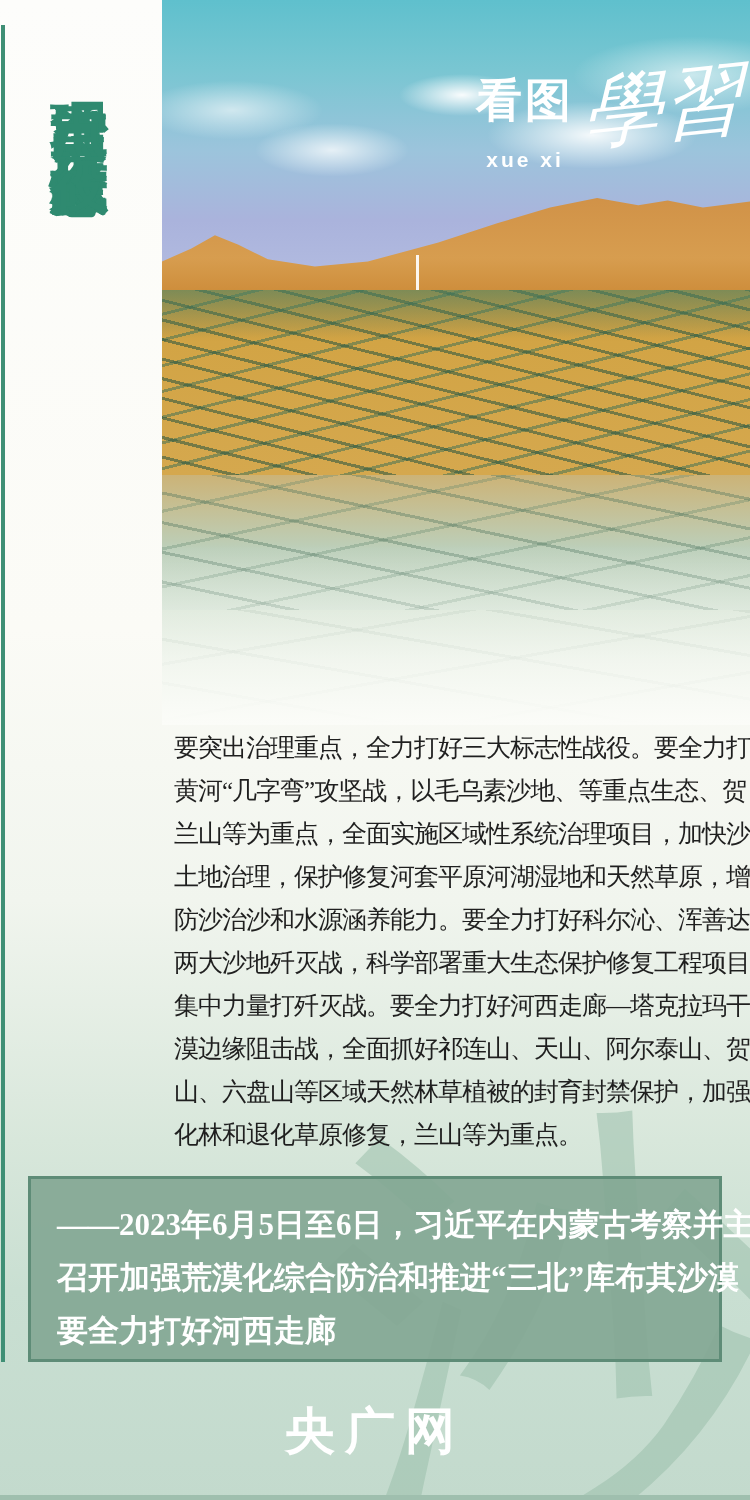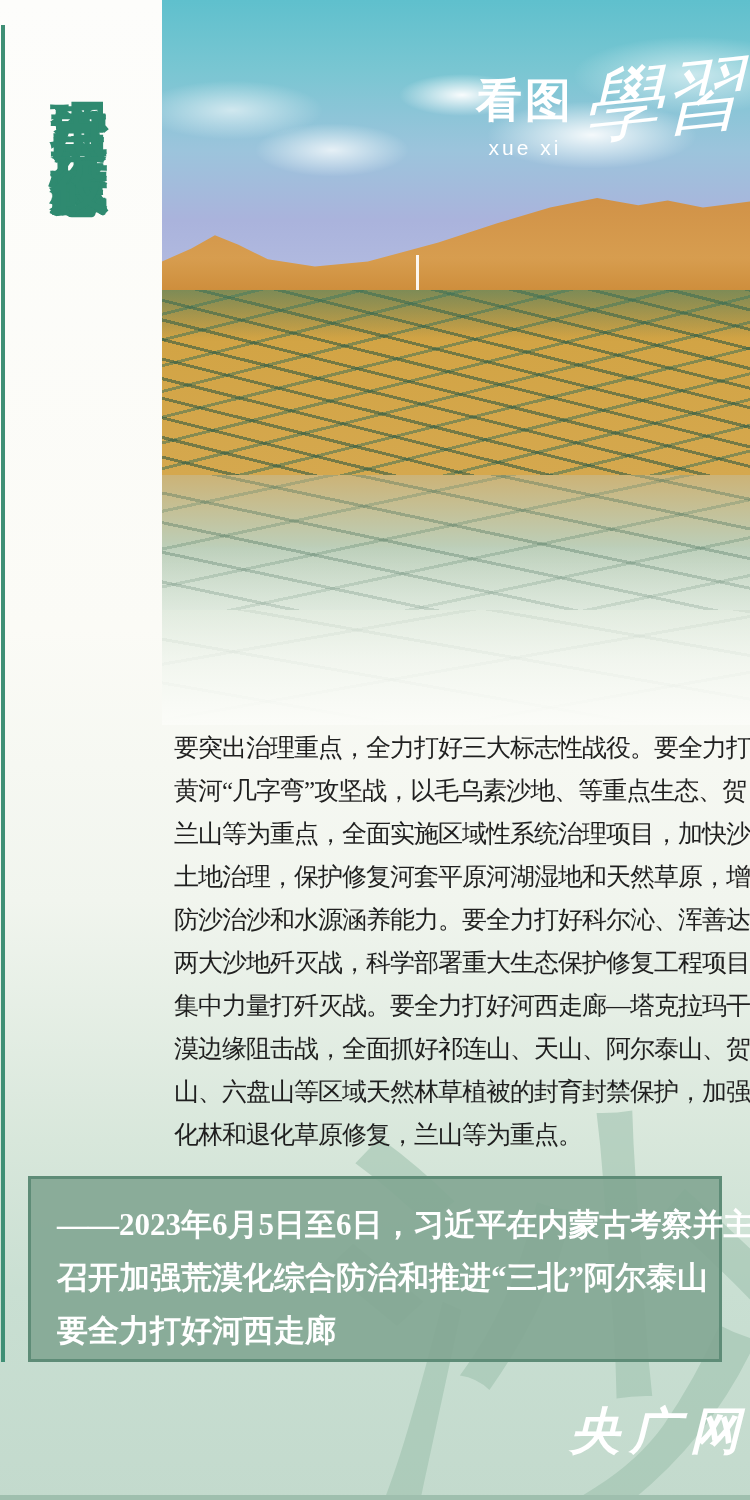--- a/index.html
+++ b/index.html
@@ -49,43 +49,43 @@
   .side-title{
     position:absolute;left:50px;top:56px;margin:0;z-index:2;
     writing-mode:vertical-rl;text-orientation:upright;
     font-size:57px;line-height:1.02;font-weight:700;color:#2f8a70;
     font-family:"Liberation Serif","DejaVu Serif",serif;letter-spacing:0;}
 
   
   .brand{position:absolute;top:40px;right:8px;z-index:3;display:flex;align-items:center;color:#fff;}
   .brand-left{display:flex;flex-direction:column;align-items:center;margin-top:30px;}
   .brand-kantu{font-family:"Liberation Sans","DejaVu Sans",sans-serif;font-weight:700;font-size:46px;letter-spacing:3px;}
-  .brand-pinyin{font-family:"Liberation Sans","DejaVu Sans",sans-serif;font-weight:400;font-size:21px;letter-spacing:3px;margin-top:4px;}
+  .brand-pinyin{font-family:"Liberation Sans","DejaVu Sans",sans-serif;font-weight:700;font-size:21px;letter-spacing:3px;margin-top:16px;}
   .brand-script{font-size:80px;font-style:italic;line-height:1;margin-left:8px;transform:rotate(-6deg) skewX(-6deg);
     font-family:"DejaVu Serif",serif;}
 
   
   .body-text{position:absolute;left:174px;top:726px;width:568px;z-index:2;}
   .para-line{height:43px;line-height:43px;font-size:25px;letter-spacing:-1px;white-space:nowrap;
     color:#1f1f1f;font-family:"Liberation Serif","DejaVu Serif",serif;}
 
   
   .watermark{position:absolute;right:-45px;top:1105px;z-index:1;font-size:470px;line-height:1;
     color:#9cc0ac;opacity:.55;transform:rotate(-4deg);font-family:"DejaVu Serif",serif;pointer-events:none;}
 
   
   .quote-box{position:absolute;left:28px;top:1176px;width:694px;height:186px;box-sizing:border-box;
     border:3px solid #5e8c77;background:rgba(131,167,148,.92);z-index:2;padding:19px 26px 0 26px;}
   .quote-line{font-size:31px;line-height:53px;font-weight:700;color:#ffffff;white-space:nowrap;
     font-family:"Liberation Serif","DejaVu Serif",serif;}
 
   
-  .footer-logo{position:absolute;left:0;right:0;top:1398px;text-align:right;z-index:2;
+  .footer-logo{position:absolute;left:0;right:0;top:1398px;text-align:center;z-index:2;
     font-family:"Liberation Sans","DejaVu Sans",sans-serif;font-weight:700;
-    font-size:50px;letter-spacing:10px;color:#ffffff;font-style:italic;}
+    font-size:50px;letter-spacing:10px;color:#ffffff;}
   .bottom-strip{position:absolute;left:0;right:0;bottom:0;height:5px;background:#9fbfae;z-index:2;}
 </style>
 </head>
 <body>
 
 <div class="poster">
 
   <div class="photo">
     <div class="sky"></div>
     <div class="clouds"></div>
@@ -118,20 +118,20 @@
     <div class="para-line">集中力量打歼灭战。要全力打好河西走廊—塔克拉玛干沙</div>
     <div class="para-line">漠边缘阻击战，全面抓好祁连山、天山、阿尔泰山、贺兰</div>
     <div class="para-line">山、六盘山等区域天然林草植被的封育封禁保护，加强退</div>
     <div class="para-line">化林和退化草原修复，兰山等为重点。</div>
   </div>
 
   <div class="watermark">沙</div>
 
   <div class="quote-box">
     <div class="quote-line">——2023年6月5日至6日，习近平在内蒙古考察并主持</div>
-    <div class="quote-line">召开加强荒漠化综合防治和推进“三北”阿尔泰山</div>
+    <div class="quote-line">召开加强荒漠化综合防治和推进“三北”库布其沙漠</div>
     <div class="quote-line">要全力打好河西走廊</div>
   </div>
 
   <div class="footer-logo">央广网</div>
   <div class="bottom-strip"></div>
 
 </div>
 
 </body></html>

